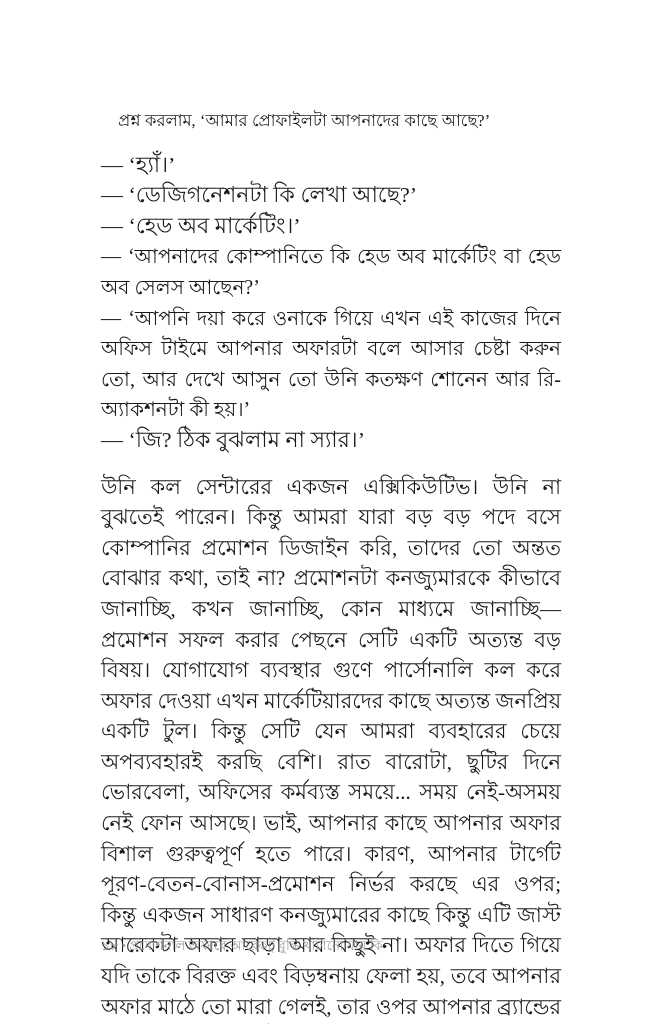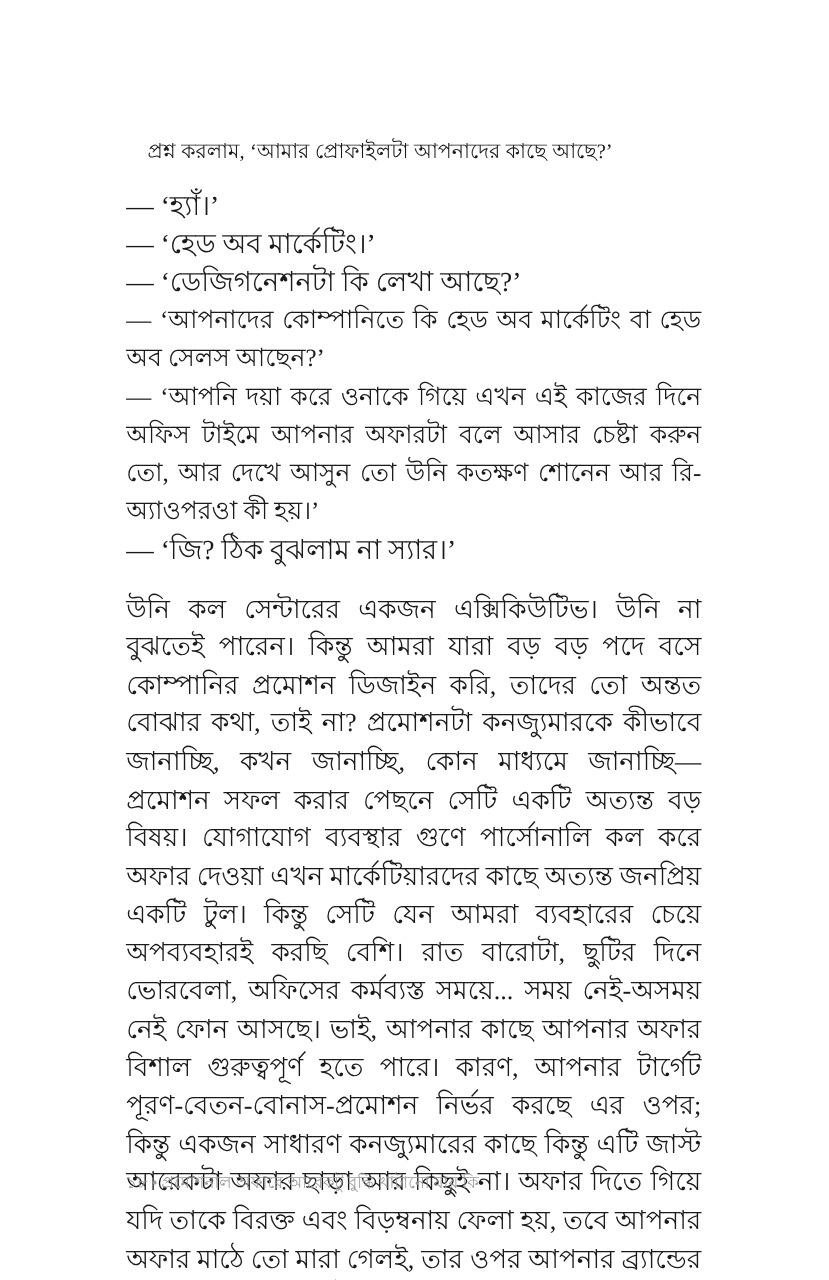--- a/index.html
+++ b/index.html
@@ -113,24 +113,24 @@
 <div class="page">
 
   <div class="text-block">
 
     <p class="para para-indent">প্রশ্ন করলাম, ‘আমার প্রোফাইলটা আপনাদের কাছে আছে?’</p>
 
     <div class="gap-small"></div>
 
     <div class="dialogue-group">
       <p class="dialogue-line">— ‘হ্যাঁ।’</p>
+      <p class="dialogue-line">— ‘ডেজিগনেশনটা কি লেখা আছে?’</p>
       <p class="dialogue-line">— ‘হেড অব মার্কেটিং।’</p>
-      <p class="dialogue-line">— ‘ডেজিগনেশনটা কি লেখা আছে?’</p>
       <p class="dialogue-wrap">— ‘আপনাদের কোম্পানিতে কি হেড অব মার্কেটিং বা হেড অব সেলস আছেন?’</p>
-      <p class="dialogue-wrap">— ‘আপনি দয়া করে ওনাকে গিয়ে এখন এই কাজের দিনে অফিস টাইমে আপনার অফারটা বলে আসার চেষ্টা করুন তো, আর দেখে আসুন তো উনি কতক্ষণ শোনেন আর রি-অ্যাওপরওা কী হয়।’</p>
+      <p class="dialogue-wrap">— ‘আপনি দয়া করে ওনাকে গিয়ে এখন এই কাজের দিনে অফিস টাইমে আপনার অফারটা বলে আসার চেষ্টা করুন তো, আর দেখে আসুন তো উনি কতক্ষণ শোনেন আর রি-অ্যাকশনটা কী হয়।’</p>
       <p class="dialogue-line">— ‘জি? ঠিক বুঝলাম না স্যার।’</p>
     </div>
 
     <div class="gap-para"></div>
 
     <p class="body-para">উনি কল সেন্টারের একজন এক্সিকিউটিভ। উনি না বুঝতেই পারেন। কিন্তু আমরা যারা বড় বড় পদে বসে কোম্পানির প্রমোশন ডিজাইন করি, তাদের তো অন্তত বোঝার কথা, তাই না? প্রমোশনটা কনজ্যুমারকে কীভাবে জানাচ্ছি, কখন জানাচ্ছি, কোন মাধ্যমে জানাচ্ছি— প্রমোশন সফল করার পেছনে সেটি একটি অত্যন্ত বড় বিষয়। যোগাযোগ ব্যবস্থার গুণে পার্সোনালি কল করে অফার দেওয়া এখন মার্কেটিয়ারদের কাছে অত্যন্ত জনপ্রিয় একটি টুল। কিন্তু সেটি যেন আমরা ব্যবহারের চেয়ে অপব্যবহারই করছি বেশি। রাত বারোটা, ছুটির দিনে ভোরবেলা, অফিসের কর্মব্যস্ত সময়ে... সময় নেই-অসময় নেই ফোন আসছে। ভাই, আপনার কাছে আপনার অফার বিশাল গুরুত্বপূর্ণ হতে পারে। কারণ, আপনার টার্গেট পূরণ-বেতন-বোনাস-প্রমোশন নির্ভর করছে এর ওপর; কিন্তু একজন সাধারণ কনজ্যুমারের কাছে কিন্তু এটি জাস্ট আরেকটা অফার ছাড়া আর কিছুই না। অফার দিতে গিয়ে যদি তাকে বিরক্ত এবং বিড়ম্বনায় ফেলা হয়, তবে আপনার অফার মাঠে তো মারা গেলই, তার ওপর আপনার ব্র্যান্ডের ওপরও কিন্তু নেগেটিভ ইম্প্রেশন তৈরি হলো। সুতরাং, পয়সা খরচ করে কাজের কাজ তো কিছু হলোই না; বরং উল্টো ক্ষতি হলো!</p>
 
   </div>
 
   <div class="footer">

